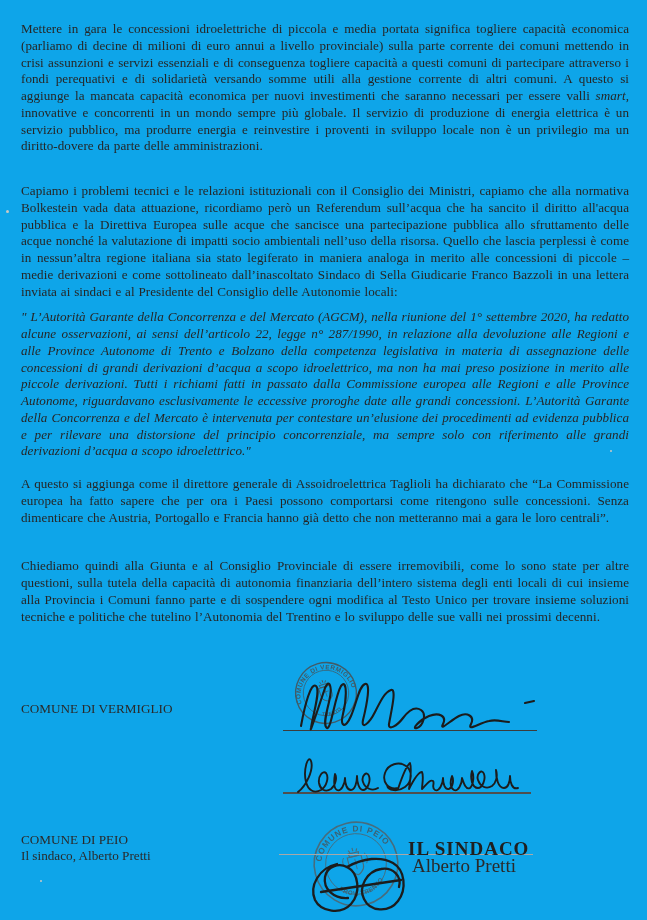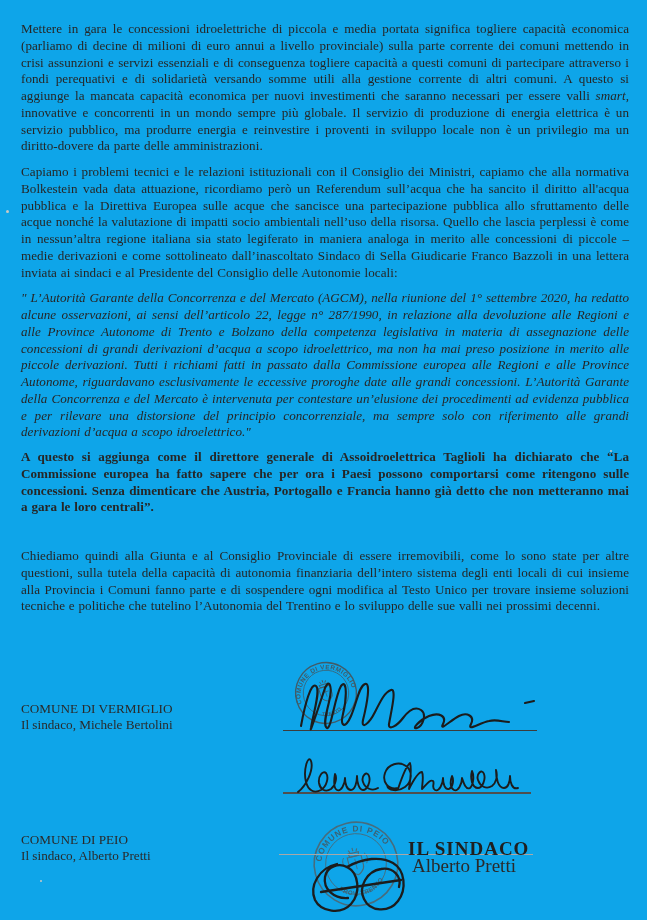--- a/index.html
+++ b/index.html
@@ -18,23 +18,23 @@
   .letter-body {
     position: absolute;
     left: 21px; top: 21px; width: 608px;
     font-size: 13.1px;
     line-height: 16.75px;
     text-align: justify;
     letter-spacing: 0.05px;
     word-spacing: 0.5px;
   }
   .para { margin: 0; }
-  .para + .para { margin-top: 9px; }
+  .para + .para { margin-top: 28px; }
   .para.quote { margin-top: 9px; font-style: italic; }
-  .para.no-gap { margin-top: 8px; font-weight: bold; }
+  .para.no-gap { margin-top: 16px; }
   .para.big-gap { margin-top: 32px; }
   .para i { font-style: italic; }
 
   
   .sig-area { position: absolute; inset: 0; }
   .sig-label {
     position: absolute; left: 21px;
     font-size: 13.2px; line-height: 16px;
     color: #2a2a2a;
   }
@@ -140,21 +140,20 @@
     </svg>
 
     <svg class="signature sig-pretti" width="125" height="72" viewBox="0 0 125 72">
       <path stroke-width="2.3" d="M34,18 C16,22 6,40 12,54 C18,66 38,69 48,58 C58,47 56,27 44,21 C36,17 24,20 22,31 C20,43 31,53 45,52"></path>
       <path stroke-width="2.3" d="M44,21 C60,12 78,10 90,17 C102,24 104,43 95,55 C86,67 67,66 61,53 C55,41 64,25 78,23 C90,21 99,30 96,41"></path>
       <path stroke-width="2.3" d="M18,46 L98,34"></path>
     </svg>
 
     <div class="sig-label" style="top:701px">
       <div>COMUNE DI VERMIGLIO</div>
-      <div>Il sindaco, Michele Bertolini</div>
     </div>
     <div class="sig-label" style="top:832px">
       <div>COMUNE DI PEIO</div>
       <div>Il sindaco, Alberto Pretti</div>
     </div>
 
     <div class="typed-sindaco">IL SINDACO</div>
     <div class="typed-name">Alberto Pretti</div>
 
     <div class="speck" style="left:6px;top:210px;width:3px;height:3px"></div>

